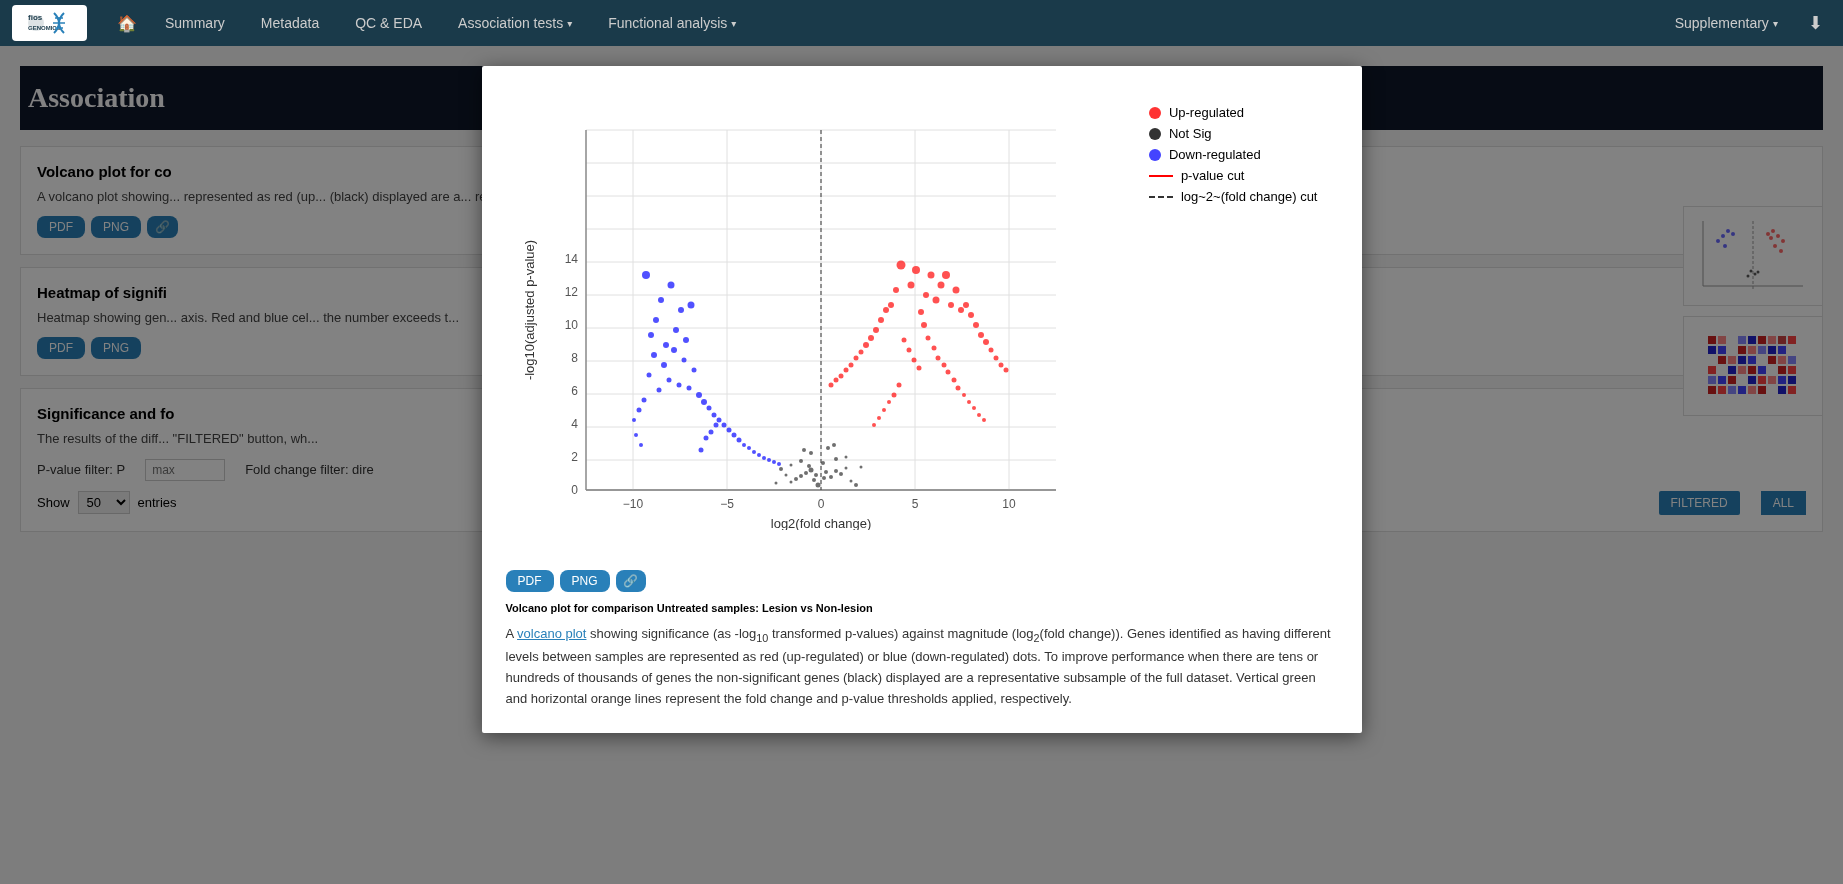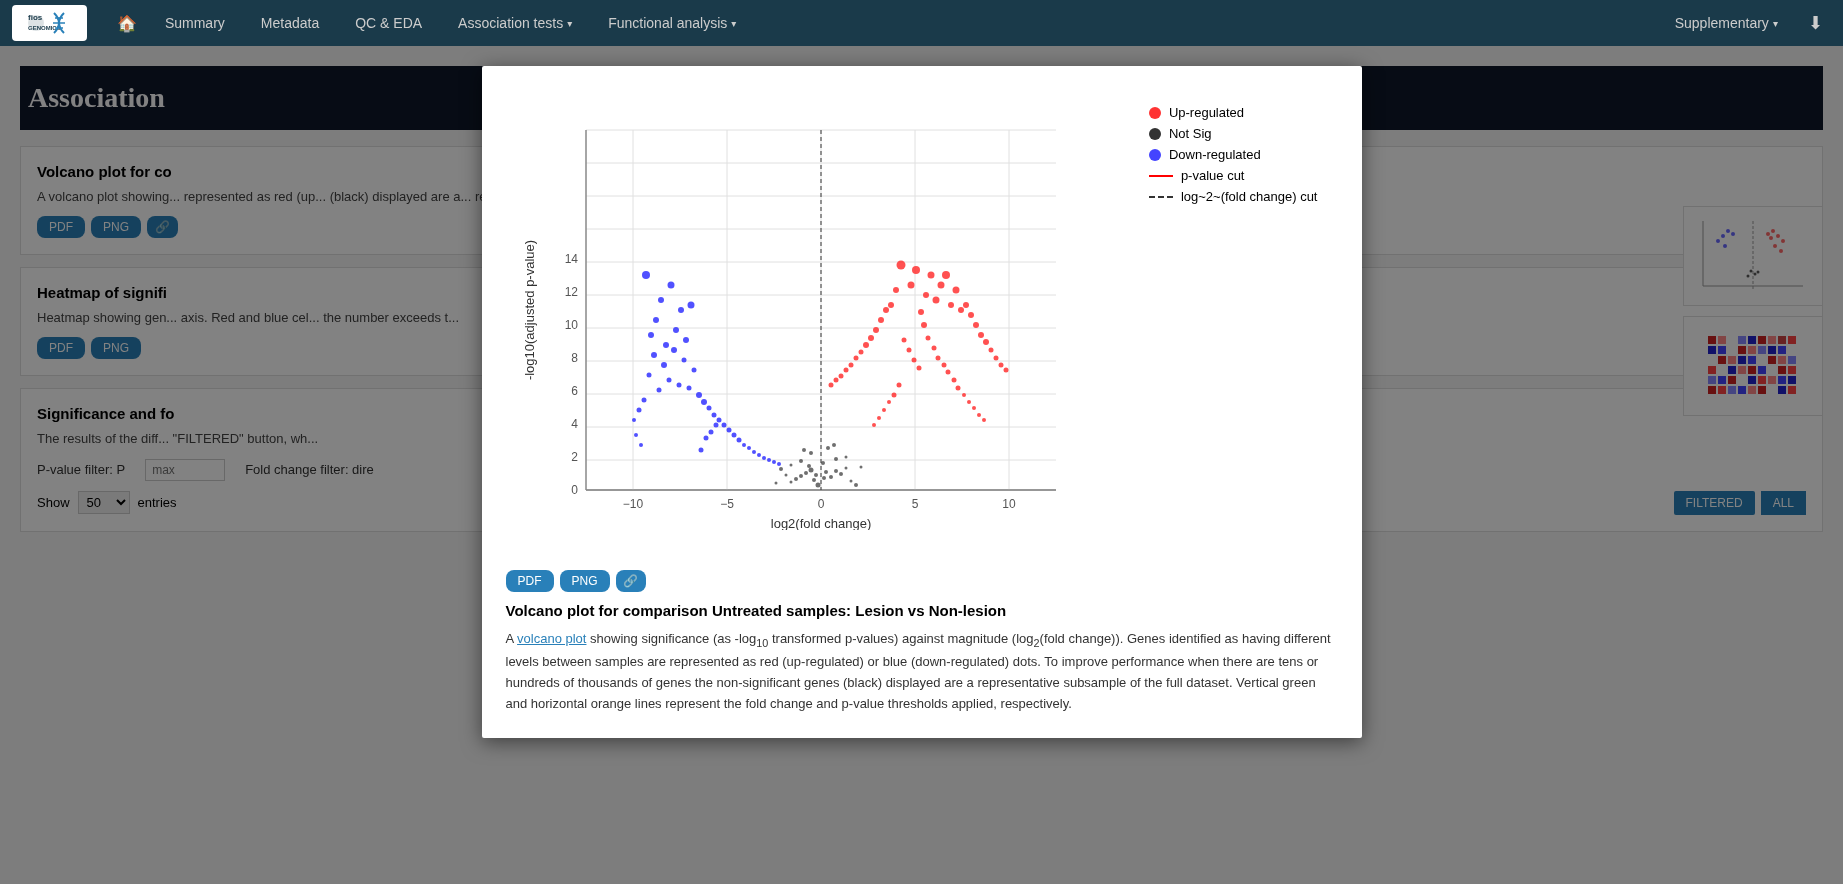--- a/index.html
+++ b/index.html
@@ -239,21 +239,21 @@
       border-top: 2px dashed #333;
     }
 
     
     .modal-footer-btns {
       display: flex;
       gap: 6px;
       margin-bottom: 10px;
     }
     .modal-title {
-      font-size: 15px;
+      font-size: 11px;
       font-weight: bold;
       margin-bottom: 10px;
     }
     .modal-description {
       font-size: 13px;
       color: #333;
       line-height: 1.6;
     }
     .modal-description a {
       color: #2980b9;
@@ -398,21 +398,21 @@
         <label>Fold change filter: dire</label>
       </div>
       <div class="show-row">
         <span>Show</span>
         <select>
           <option>50</option>
           <option>25</option>
           <option>100</option>
         </select>
         <span>entries</span>
-        <div style="margin-left:auto; display:flex; align-items:center; gap:6px;">
+        <div style="margin-left:auto; display:flex; align-items:center; gap:21px;">
           <button class="btn-filtered">FILTERED</button>
           <button class="btn-all">ALL</button>
         </div>
       </div>
     </div>
 
     <div class="thumbnail-col">
       <div class="thumbnail">
         <svg class="mini-volcano" viewBox="0 0 120 80" xmlns="http://www.w3.org/2000/svg">
           <rect width="120" height="80" fill="white"></rect>

